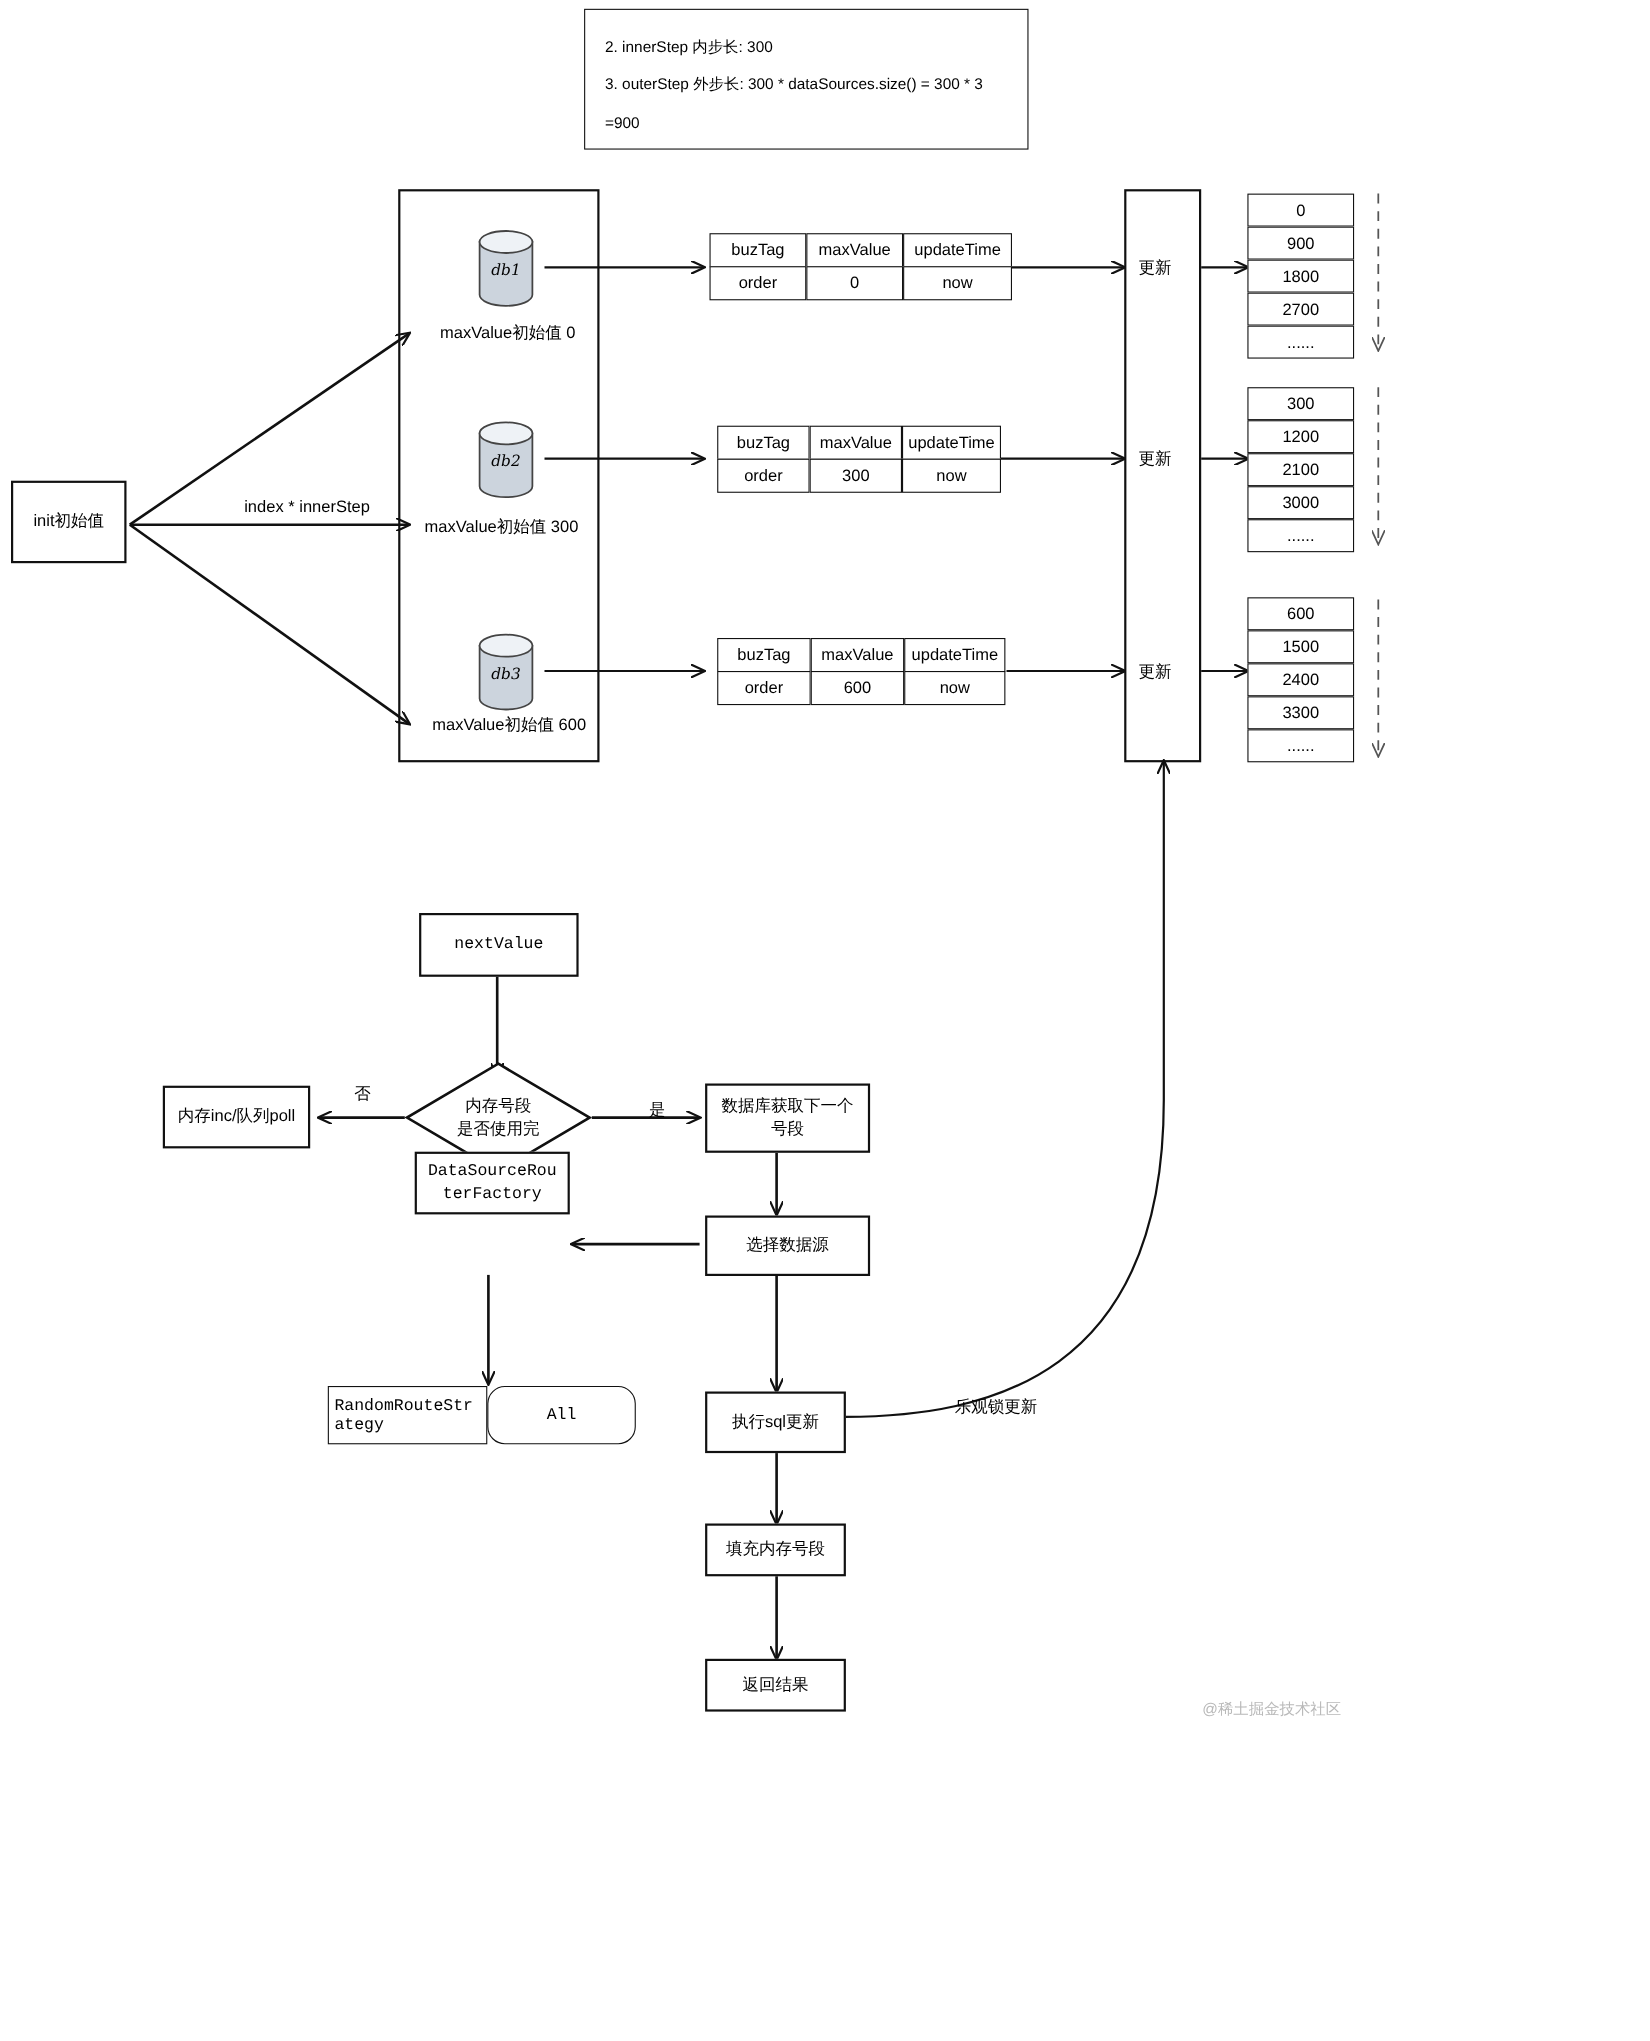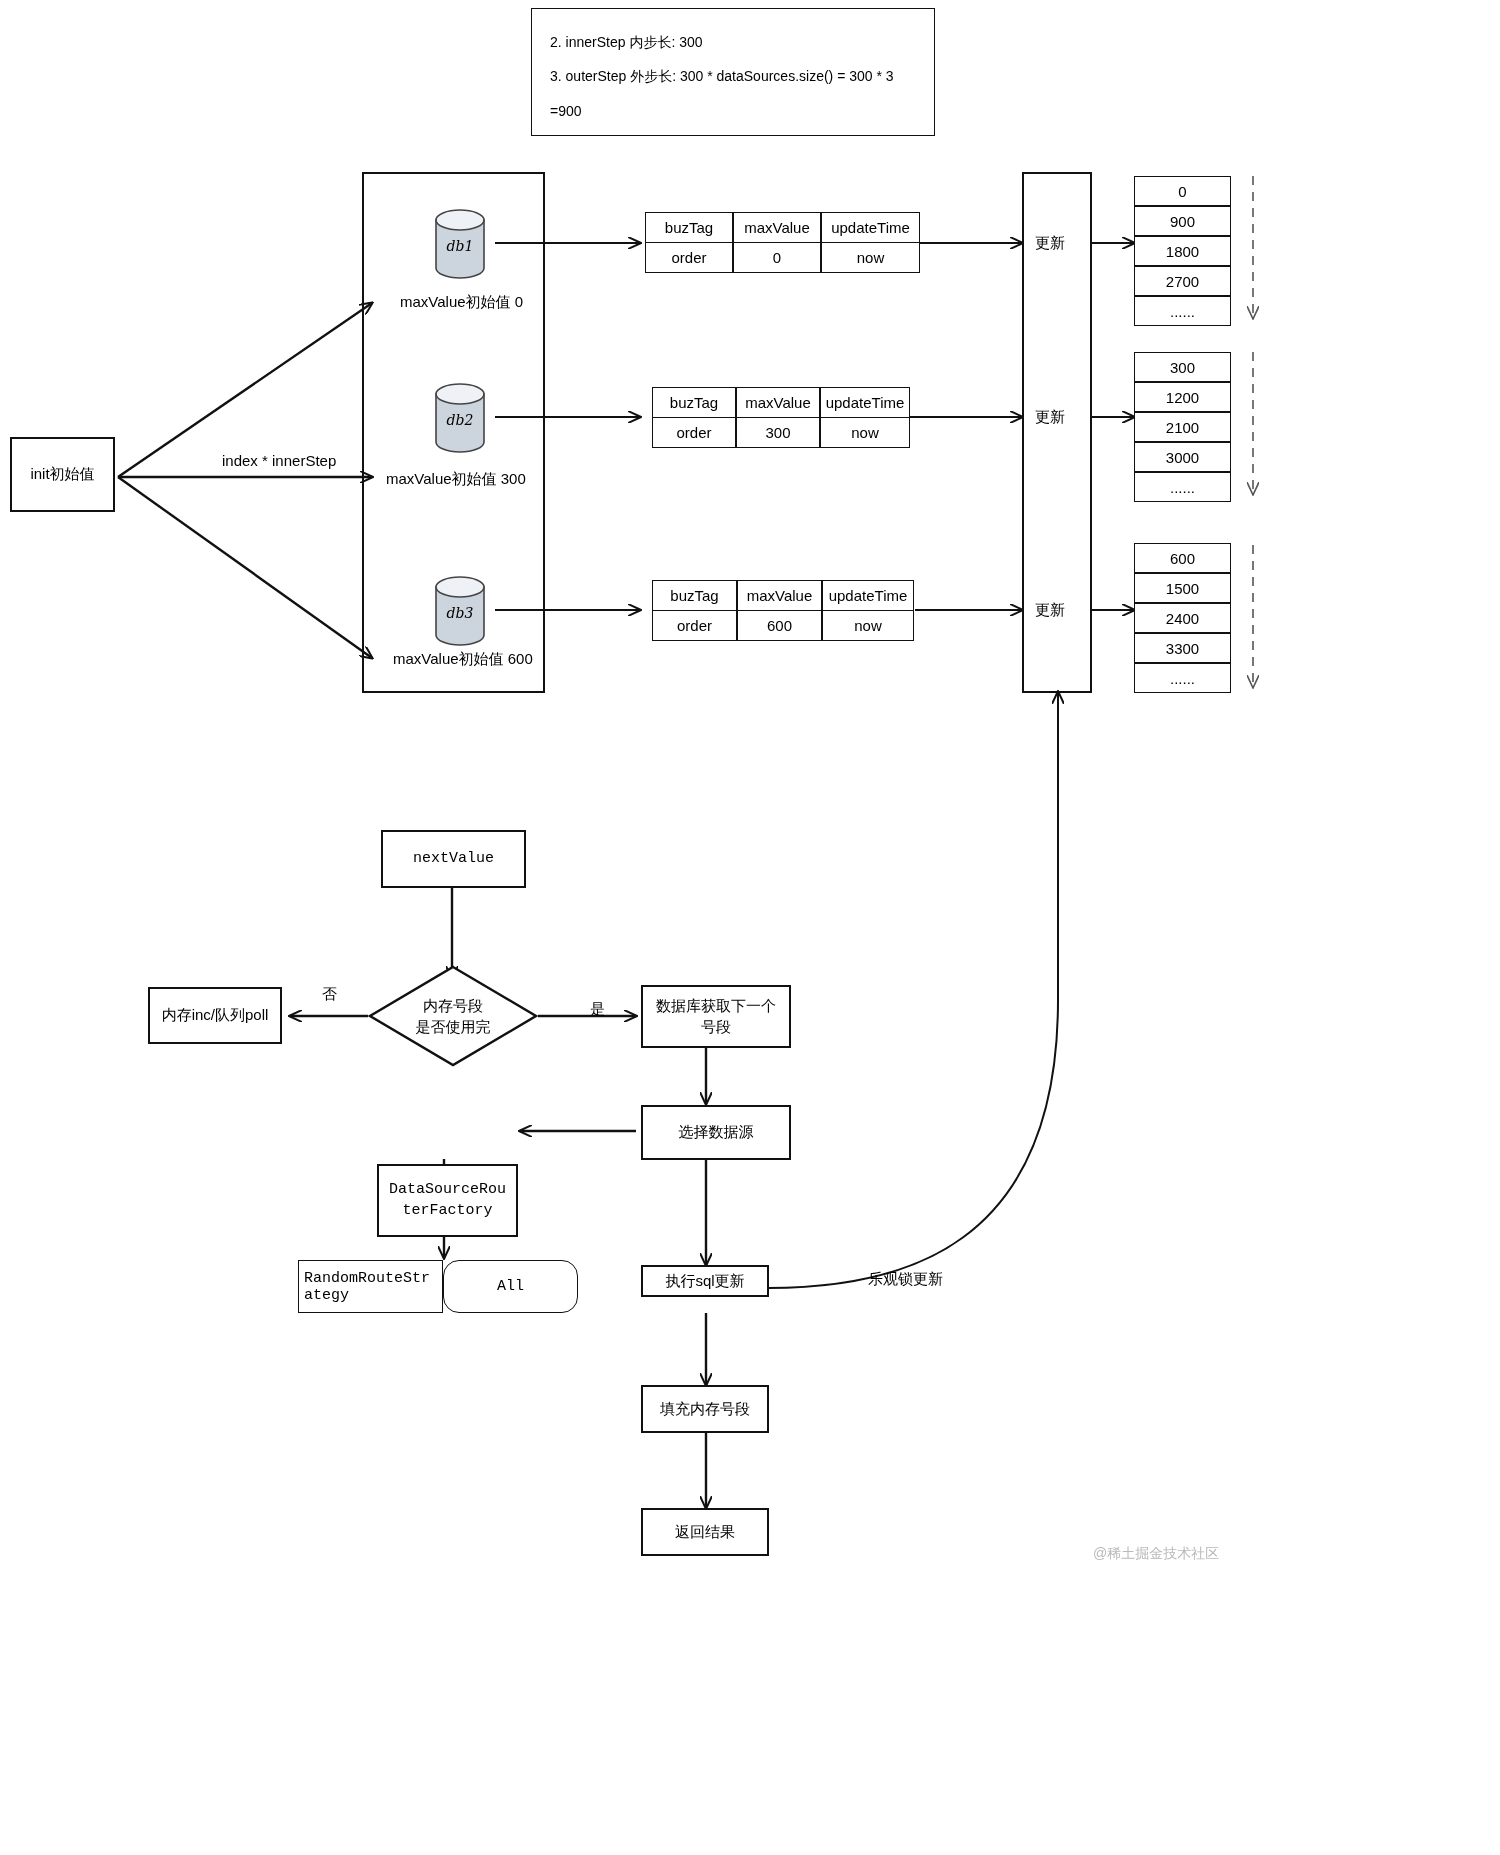--- a/index.html
+++ b/index.html
@@ -201,30 +201,30 @@
   <div class="plain" style="left:590px;top:1000px;">是</div>
 
   <div class="box" style="left:641px;top:985px;width:150px;height:63px;">
     <span style="padding:0 10px;">数据库获取下一个号段</span>
   </div>
 
   <div class="box" style="left:641px;top:1105px;width:150px;height:55px;">
     <span>选择数据源</span>
   </div>
 
-  <div class="box mono" style="left:377px;top:1164px;width:141px;height:73px;">
+  <div class="box mono" style="left:377px;top:1047px;width:141px;height:57px;">
     <span style="word-break:break-all;padding:0 6px;">DataSourceRouterFactory</span>
   </div>
 
   <div class="cellrow" style="left:298px;top:1260px;width:280px;height:53px;">
     <div class="mono" style="width:145px;word-break:break-all;padding:0 5px;">RandomRouteStrategy</div>
     <div class="mono" style="width:135px;border-radius:16px;">All</div>
   </div>
 
-  <div class="box" style="left:641px;top:1265px;width:128px;height:32px;text-align:right;">
+  <div class="box" style="left:641px;top:1265px;width:128px;height:56px;text-align:right;">
     <span>执行sql更新</span>
   </div>
   <div class="plain" style="left:868px;top:1270px;">乐观锁更新</div>
 
   <div class="box" style="left:641px;top:1385px;width:128px;height:48px;">
     <span>填充内存号段</span>
   </div>
 
   <div class="box" style="left:641px;top:1508px;width:128px;height:48px;">
     <span>返回结果</span>

